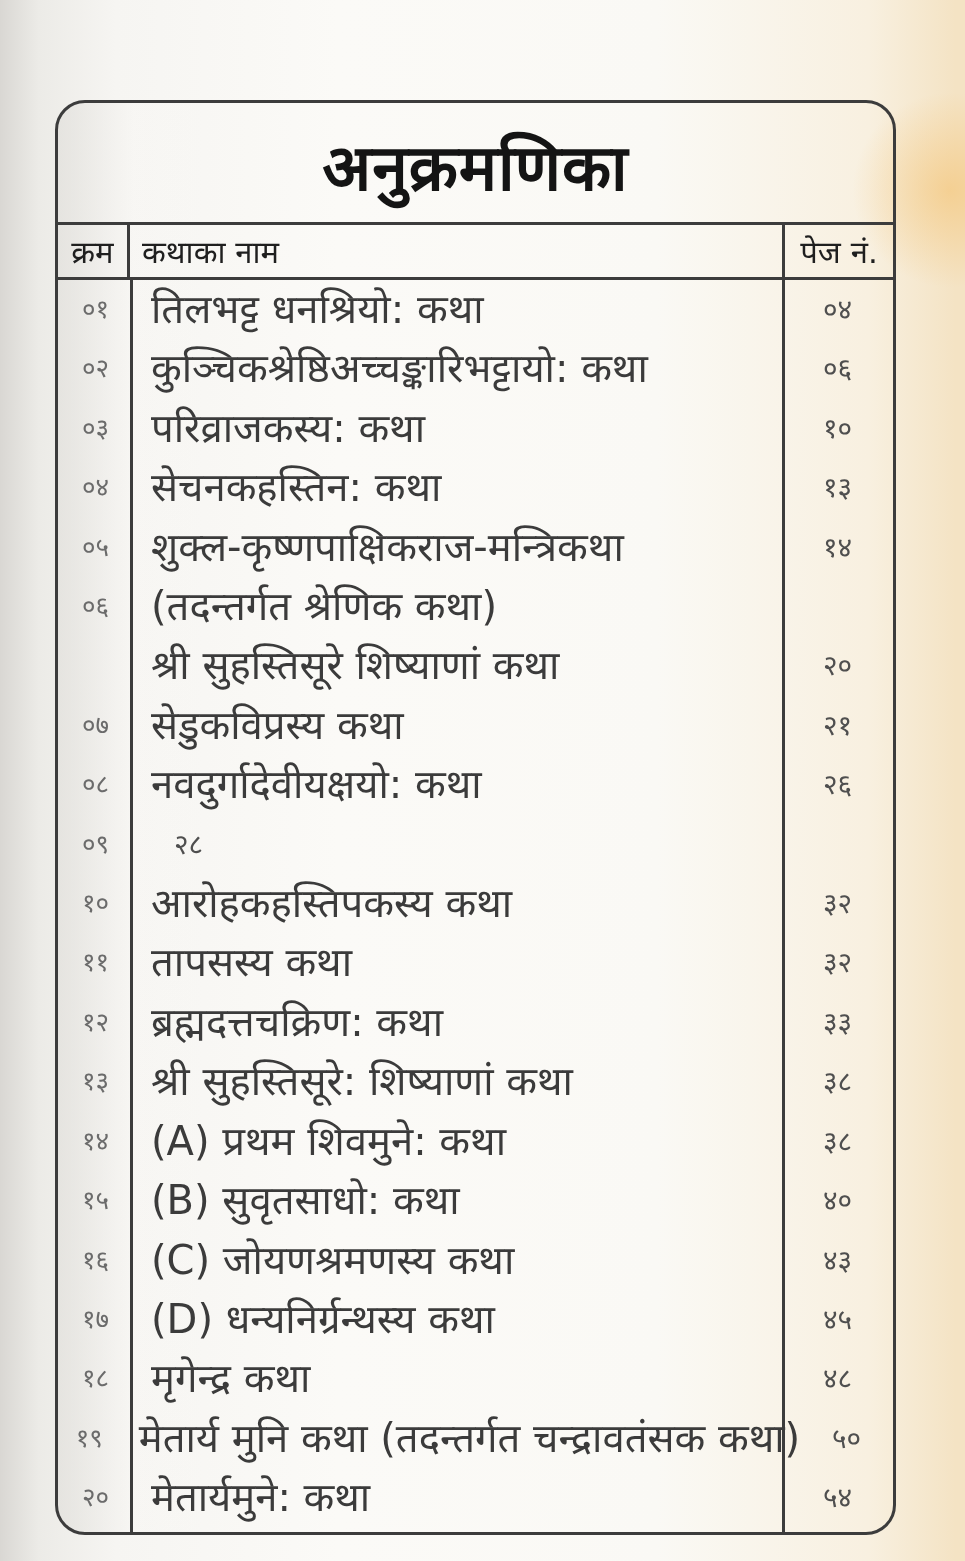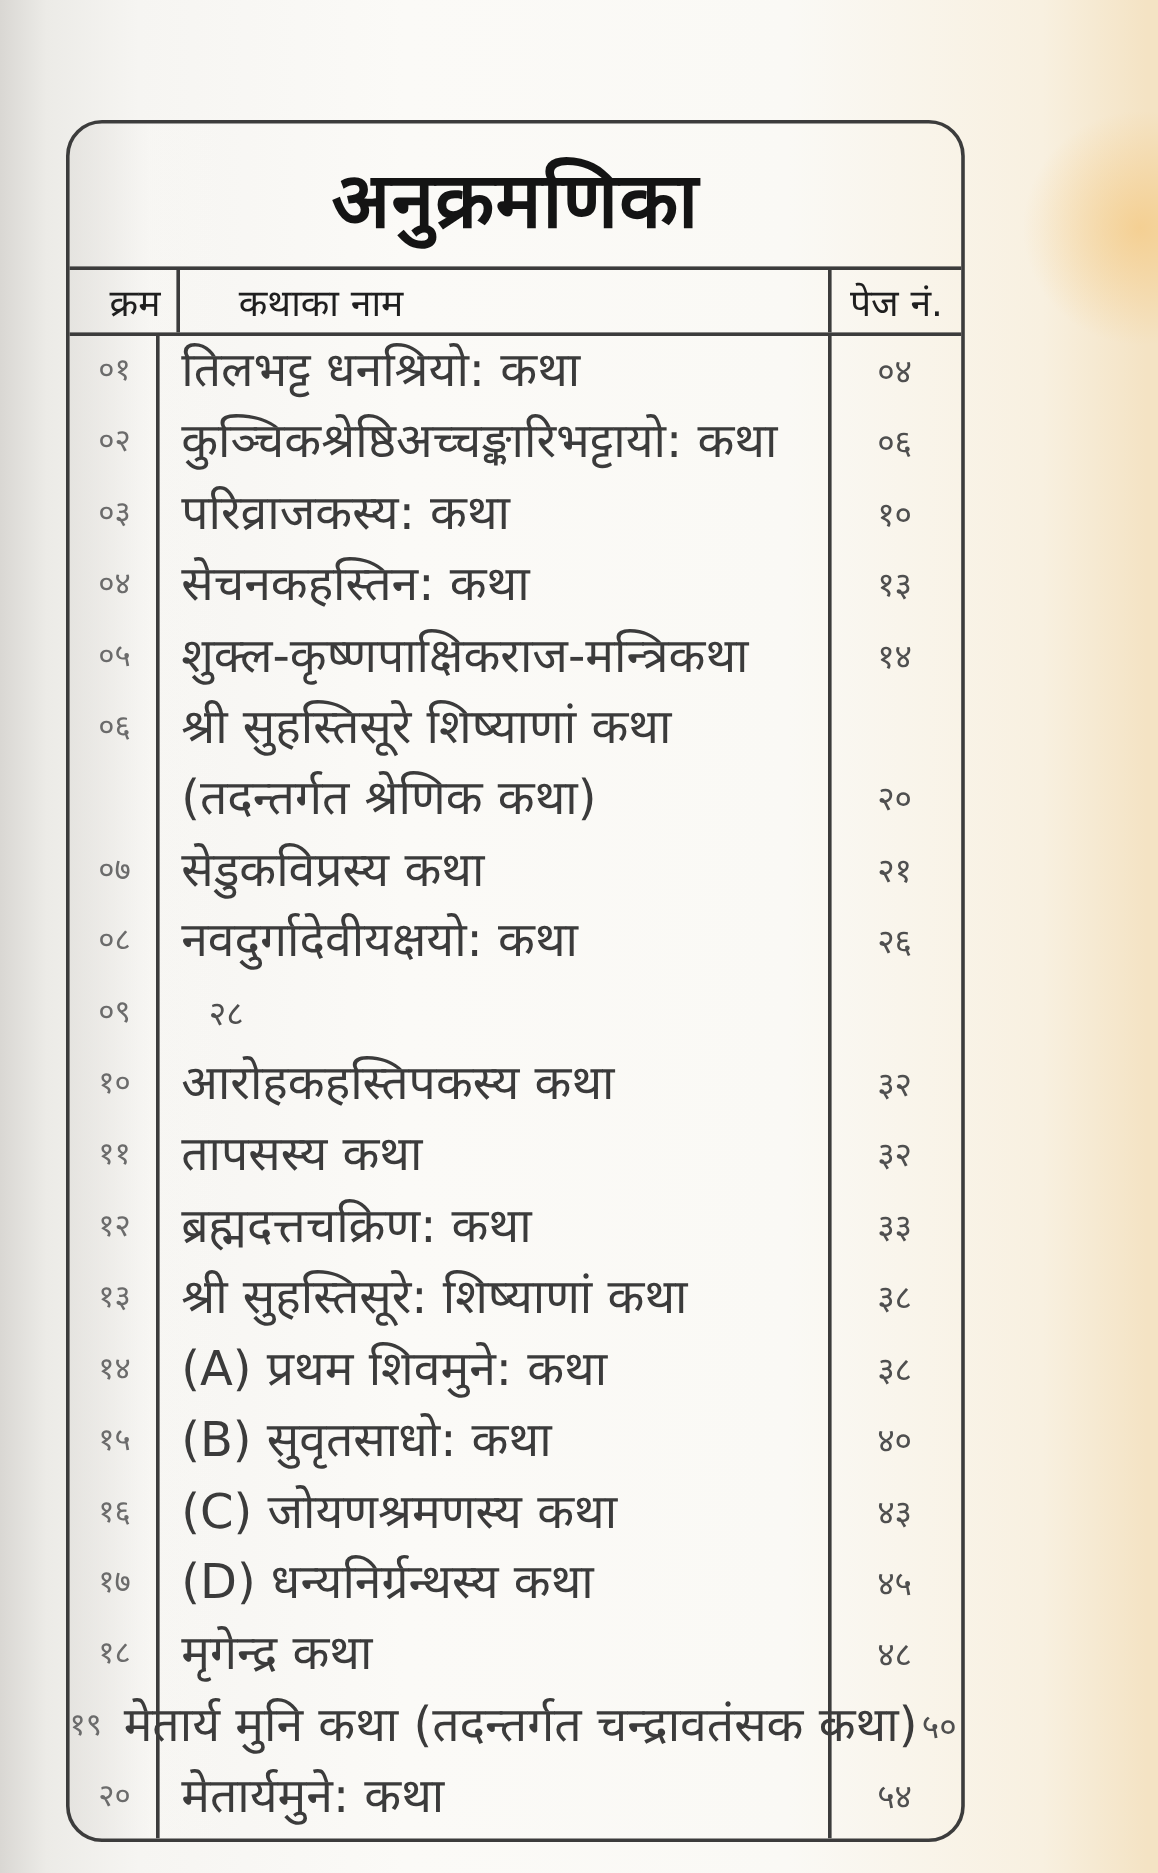--- a/index.html
+++ b/index.html
@@ -4,40 +4,40 @@
 <style>
   html,body{margin:0;padding:0;}
   body{
     width:965px;height:1561px;position:relative;overflow:hidden;
     font-family:"DejaVu Sans","Liberation Sans",sans-serif;
     background:
       radial-gradient(circle 130px at 950px 190px, rgba(244,197,120,.65), rgba(244,197,120,0) 75%),
       linear-gradient(90deg,#d9d7d3 0%,#ecebe7 4%,#f6f5f2 12%,#fbfaf7 35%,#faf9f5 68%,#f8f0e0 90%,#f4e3c4 99%);
   }
   .sheet{
-    position:absolute;left:55px;top:100px;width:749px;height:1435px;
+    position:absolute;left:55px;top:100px;width:841px;height:1435px;
     border:3px solid #3c3c3c;border-radius:30px;box-sizing:border-box;
     background:linear-gradient(90deg,rgba(222,220,216,.55) 0%,rgba(250,249,246,.2) 9%,rgba(255,255,255,0) 20%);
     display:flex;flex-direction:column;
   }
   .title-block{
     height:119px;flex:0 0 auto;display:flex;align-items:center;justify-content:center;
     padding-top:10px;box-sizing:border-box;
   }
   .page-title{
     font-size:64px;font-weight:700;color:#141414;letter-spacing:1px;line-height:1;
   }
   .thead{
     flex:0 0 auto;display:flex;height:58px;box-sizing:border-box;
     border-top:3px solid #3c3c3c;border-bottom:3px solid #3c3c3c;
     color:#1f1f1f;font-size:31px;
   }
-  .thead .hc{display:flex;align-items:center;box-sizing:border-box;margin-left:20px;}
+  .thead .hc{display:flex;align-items:center;box-sizing:border-box;}
   .hc.sr{width:72px;justify-content:center;border-right:3px solid #3c3c3c;}
-  .hc.nm{flex:1;padding-left:29px;}
+  .hc.nm{flex:1;padding-left:12px;}
   .hc.pg{width:111px;justify-content:center;border-left:3px solid #3c3c3c;}
   .tbody{
     flex:1;position:relative;padding-top:0;box-sizing:border-box;overflow:hidden;
   }
   .vline{position:absolute;top:0;bottom:0;width:3px;background:#3c3c3c;}
   .vline.left{left:72px;}
   .vline.right{right:108px;}
   .trow{display:flex;}
   .trow .cell{line-height:59.4px;box-sizing:border-box;}
   .cell.sr{
@@ -98,22 +98,22 @@
         <div class="trow">
           <div class="cell sr">०५</div>
           <div class="cell nm">
             <div class="tline">शुक्ल-कृष्णपाक्षिकराज-मन्त्रिकथा</div>
           </div>
           <div class="cell pg">१४</div>
         </div>
         <div class="trow">
           <div class="cell sr">०६</div>
           <div class="cell nm">
+            <div class="tline">(तदन्तर्गत श्रेणिक कथा)</div>
             <div class="tline">श्री सुहस्तिसूरे शिष्याणां कथा</div>
-            <div class="tline">(तदन्तर्गत श्रेणिक कथा)</div>
           </div>
           <div class="cell pg">२०</div>
         </div>
         <div class="trow">
           <div class="cell sr">०७</div>
           <div class="cell nm">
             <div class="tline">सेडुकविप्रस्य कथा</div>
           </div>
           <div class="cell pg">२१</div>
         </div>

